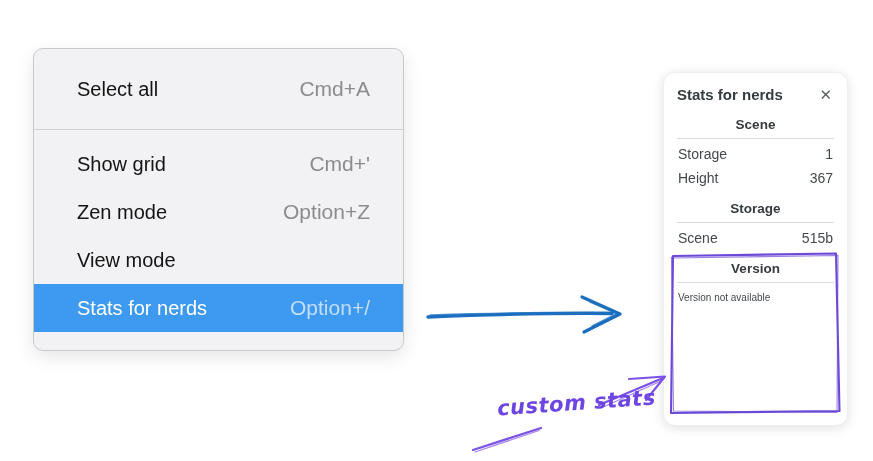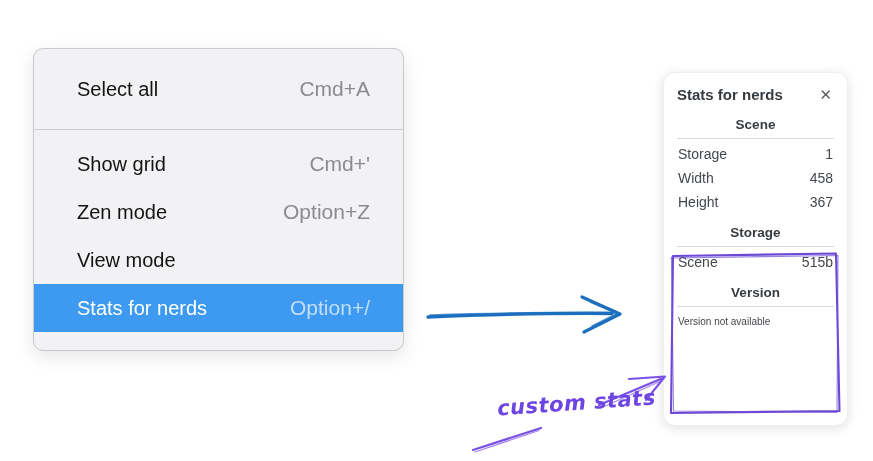--- a/index.html
+++ b/index.html
@@ -119,24 +119,20 @@
     <button class="stats-close">✕</button>
   </div>
 
   <div class="stats-section-header">Scene</div>
   <hr class="stats-divider">
   <div class="stats-row">
     <span>Storage</span>
     <span>1</span>
   </div>
   <div class="stats-row">
-    <span>Width</span>
-    <span>458</span>
-  </div>
-  <div class="stats-row">
     <span>Height</span>
     <span>367</span>
   </div>
 
   <div class="stats-section-header">Storage</div>
   <hr class="stats-divider">
   <div class="stats-row">
     <span>Scene</span>
     <span>515b</span>
   </div>

